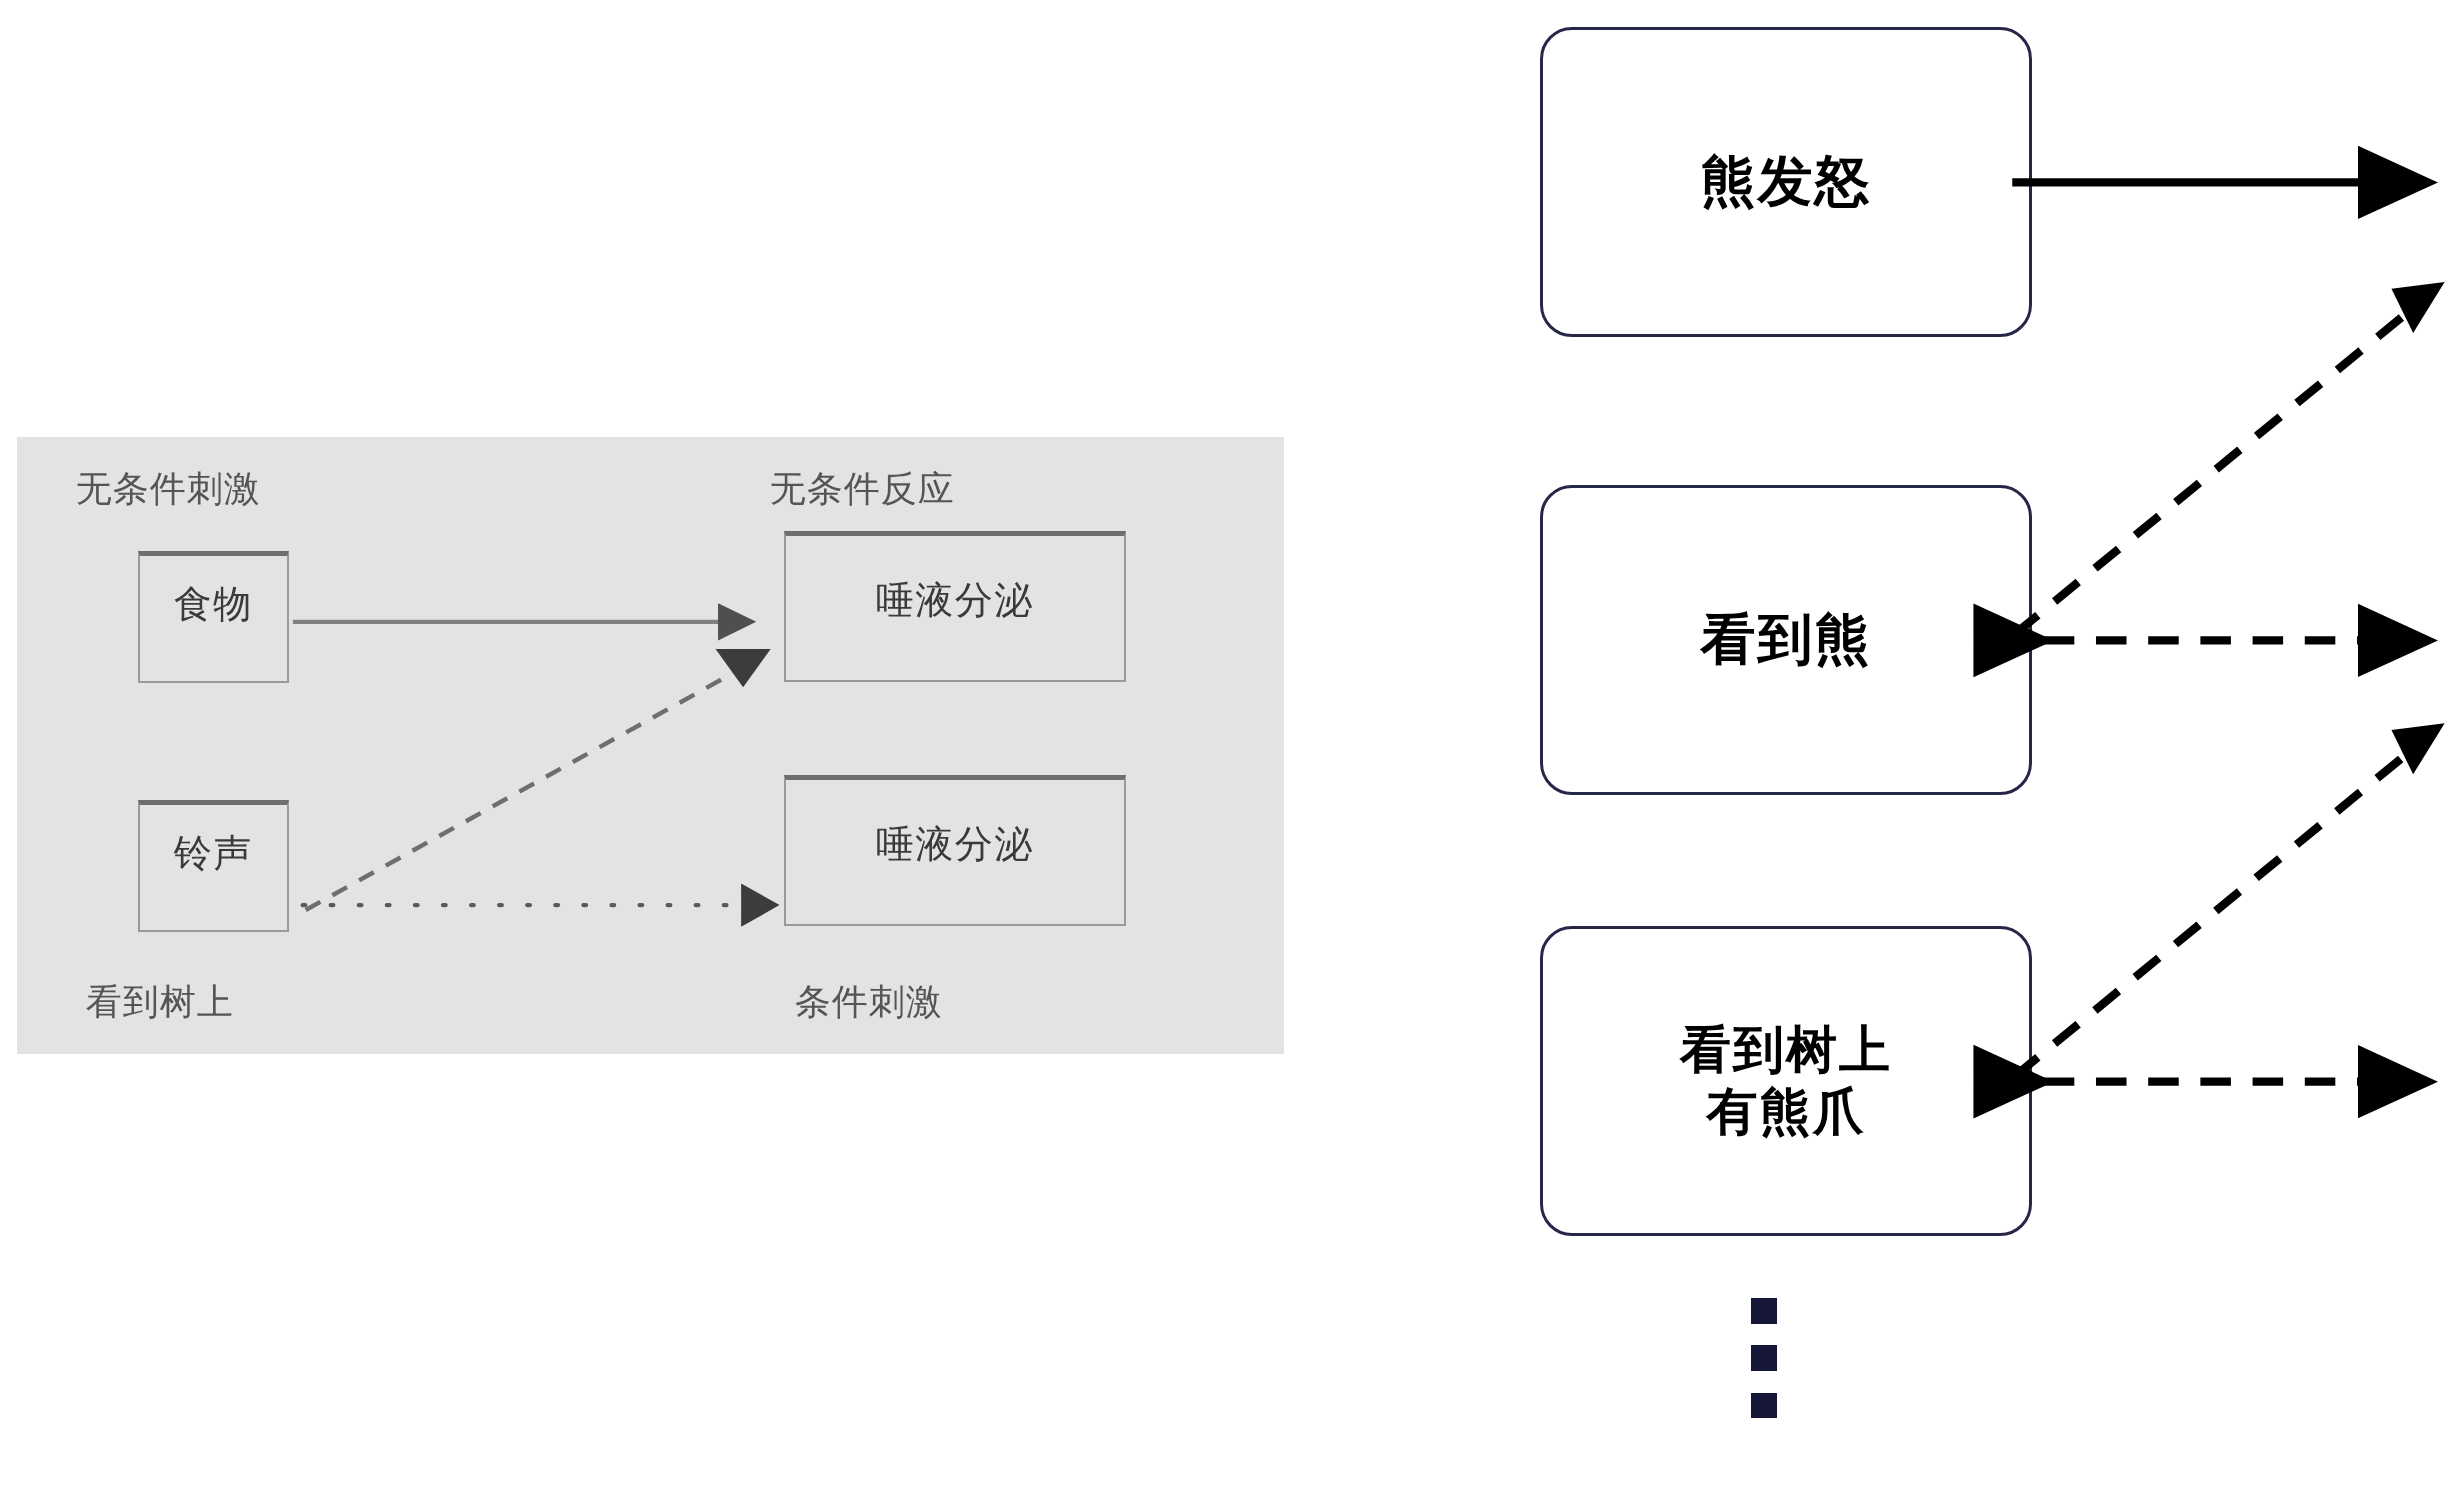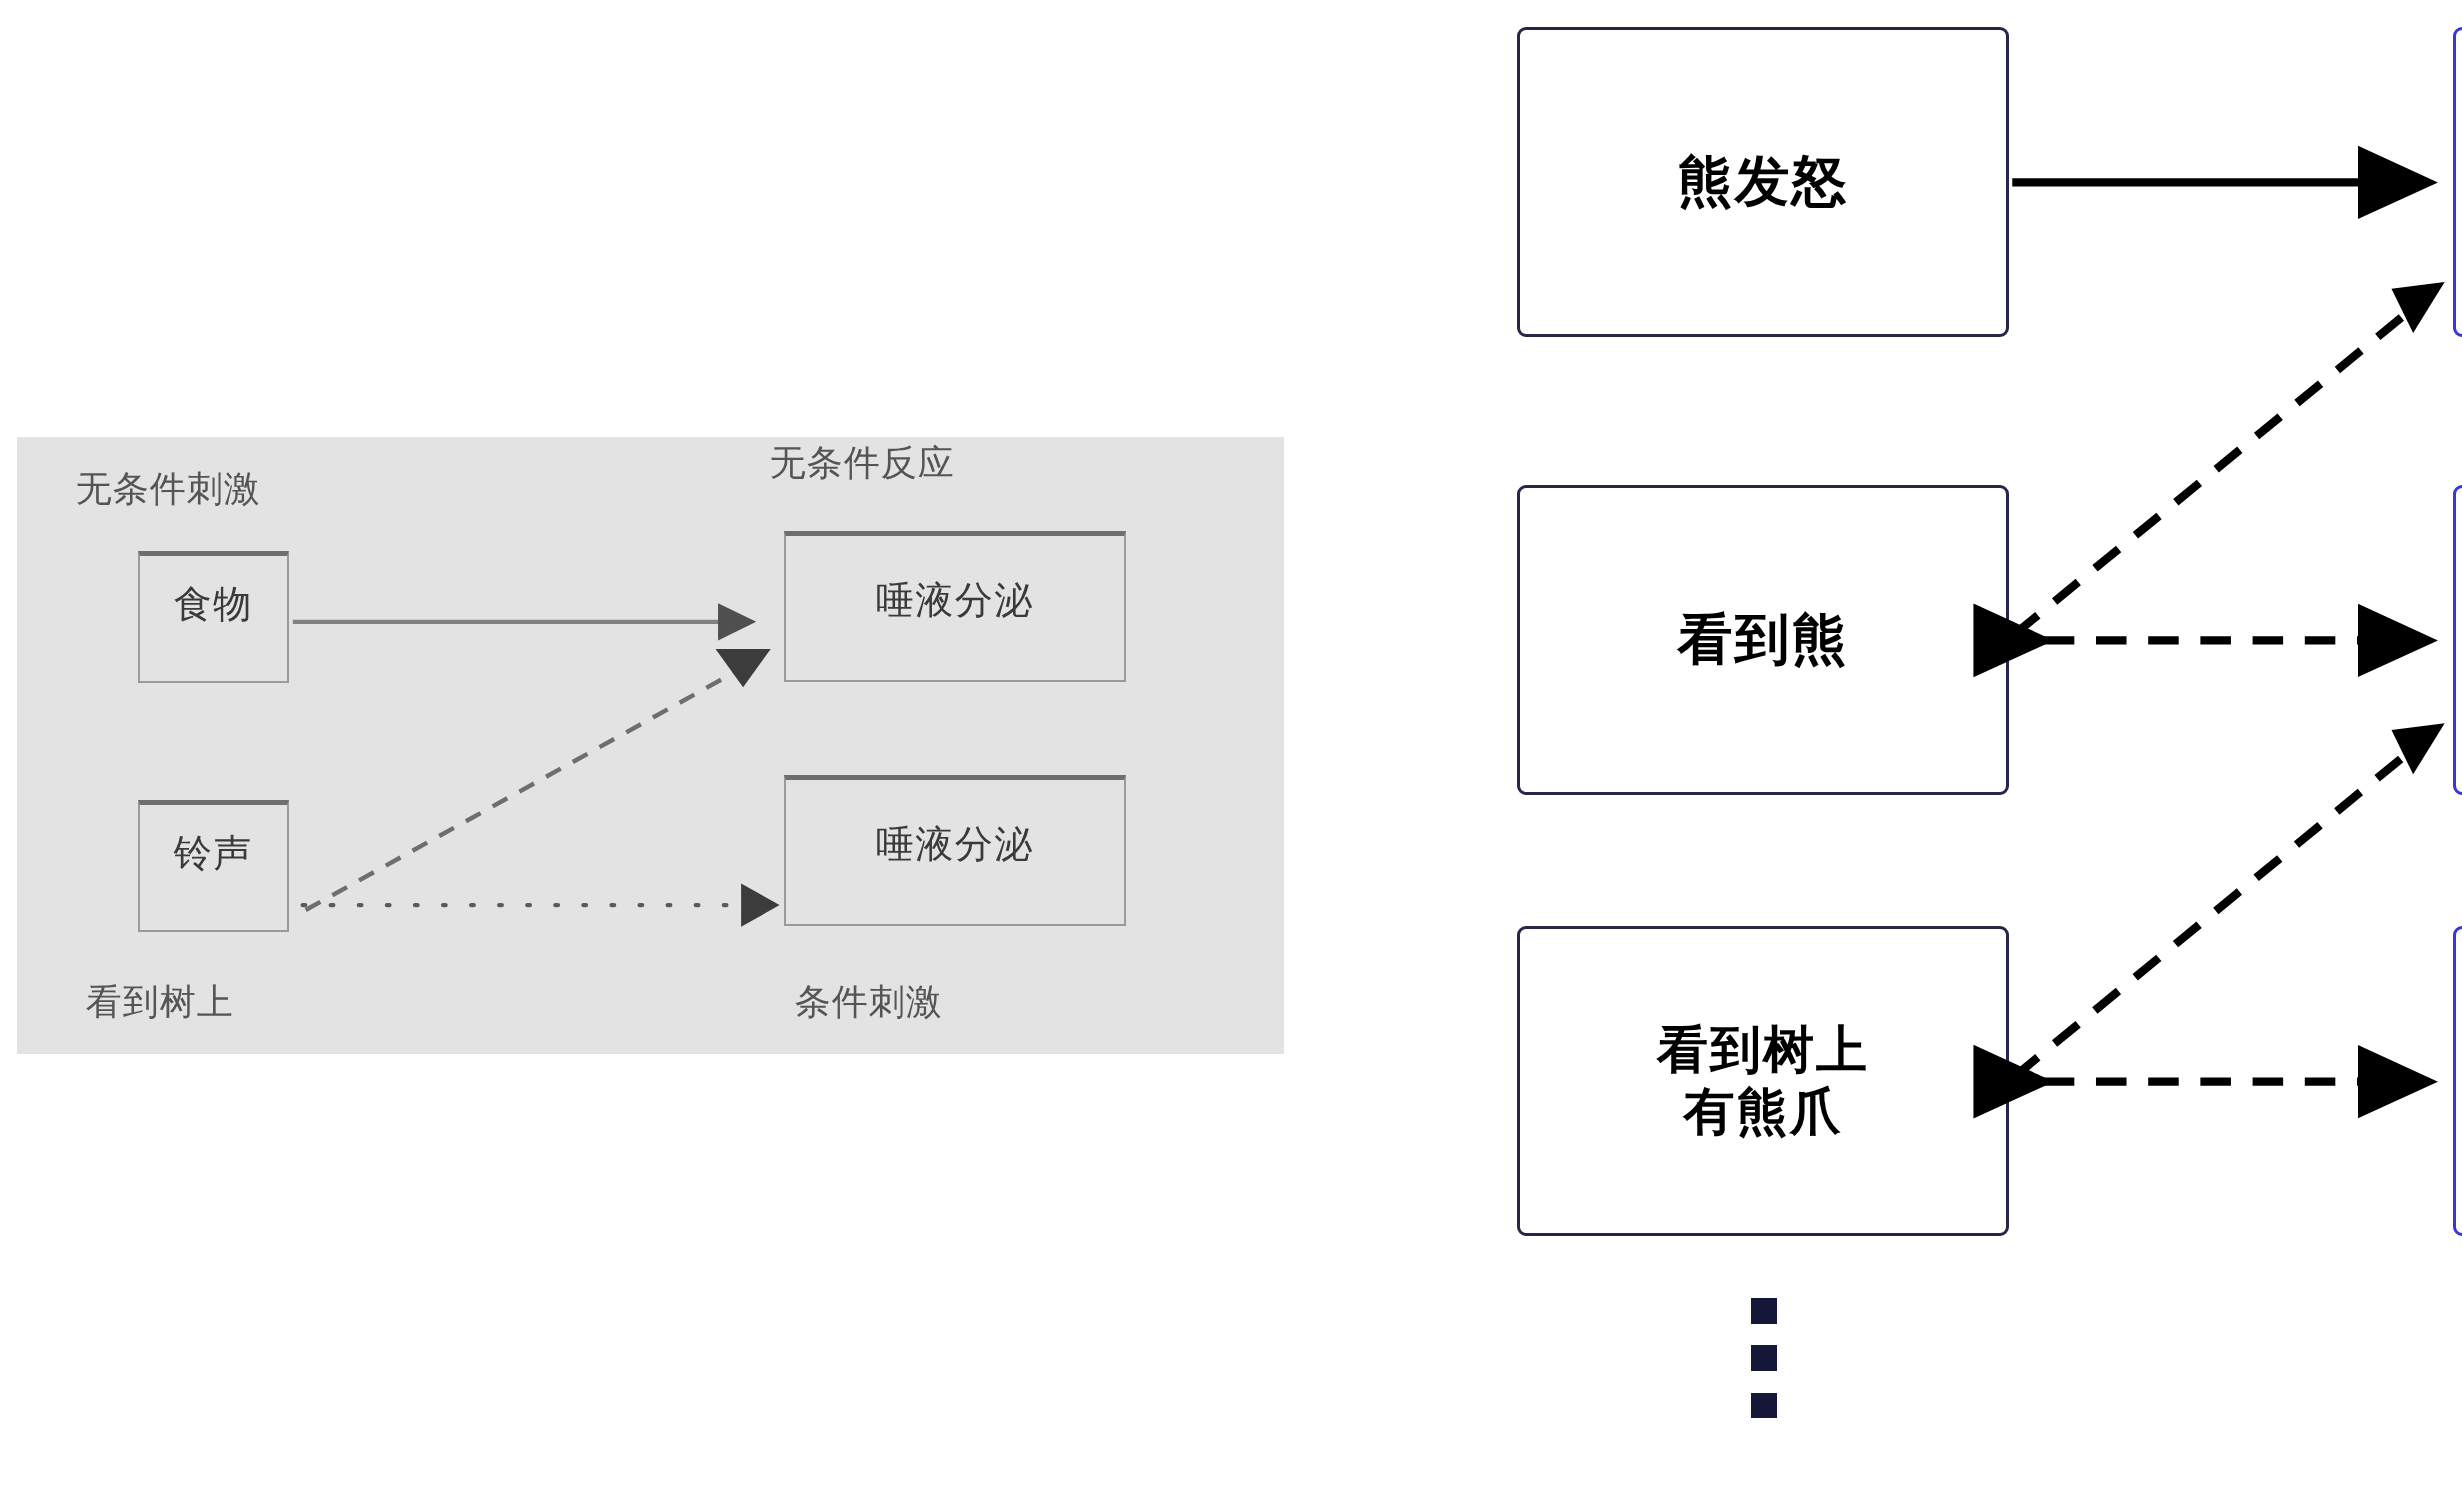--- a/index.html
+++ b/index.html
@@ -12,21 +12,21 @@
   
   #pavlov-panel{
     position:absolute;left:16.7px;top:437px;width:1267px;height:617px;
     background:#e3e3e3;
   }
   .pv-cap{
     position:absolute;color:#555555;font-size:36px;letter-spacing:1px;
     white-space:nowrap;font-weight:400;
   }
   #pv-cap-us  {left:59px; top:19.7px;margin-top:8px;}
-  #pv-cap-ur  {left:753px;top:2px;}
+  #pv-cap-ur  {left:753px;top:28px;}
   #pv-cap-cs  {left:69px; top:541px;}
   #pv-cap-cr  {left:778px;top:541px;}
 
   .pv-box{
     position:absolute;background:#e3e3e3;
     border:2px solid #9a9a9a;border-top:5.4px solid #6e6e6e;
     box-sizing:border-box;
     display:flex;align-items:center;justify-content:center;
   }
   .pv-box span{
@@ -35,23 +35,23 @@
   }
   #pv-box-food   {left:121px; top:114px;width:151px;height:132px;}
   #pv-box-bell   {left:121px; top:363px;width:151px;height:132px;}
   #pv-box-saliva1{left:767px;top:94px;width:342px;height:151px;}
   #pv-box-saliva2{left:767px;top:338px;width:342px;height:151px;}
   #pv-box-saliva1 span,#pv-box-saliva2 span{top:-7.9px;}
 
   
   .node{
     position:absolute;background:#ffffff;box-sizing:border-box;
-    border-radius:9px;
+    border-radius:32px;
     display:flex;align-items:center;justify-content:center;
-    text-align:center;line-height:1.12;
+    text-align:center;line-height:1.12;margin-left:23px;
   }
   .node.dark {border:3.4px solid #262648;}
   .node.blue {border:3.4px solid #3a33e0;}
   .node .lbl-cjk{
     font-family:"DejaVu Sans","Liberation Sans",sans-serif;
     font-size:55px;font-weight:700;color:#000;letter-spacing:2px;
   }
   .node .lbl-cjk.two{font-size:51px;line-height:1.22;}
 
   #node-bear-angry{left:1517px;top:27px; width:492px;height:310px;}

